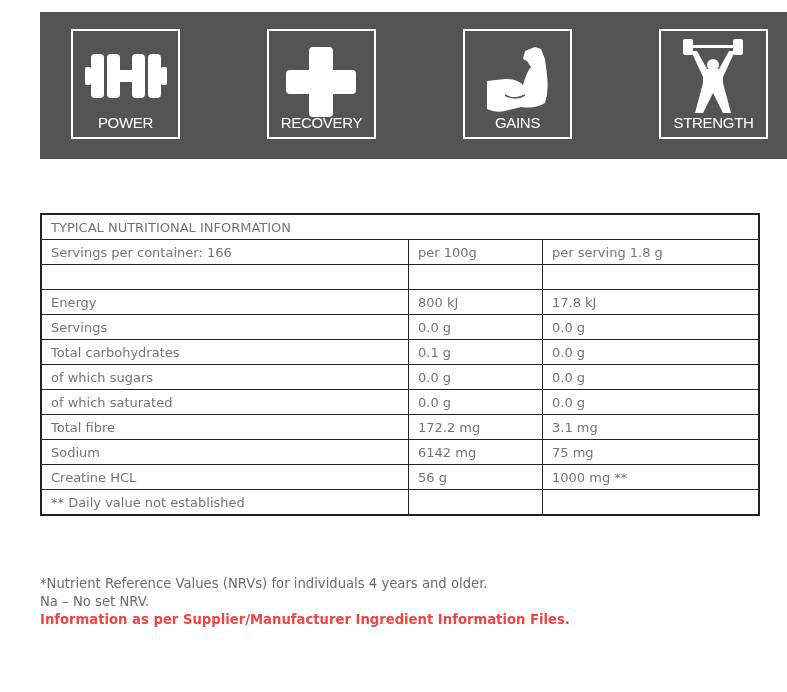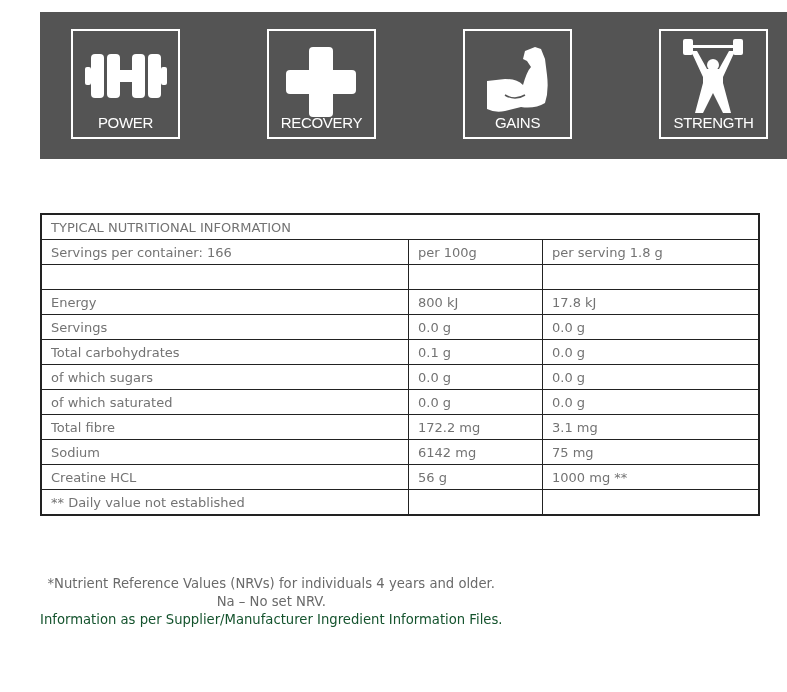--- a/index.html
+++ b/index.html
@@ -8,22 +8,22 @@
   .banner { position: absolute; left: 40px; top: 12px; width: 747px; height: 147px; background: #545454; }
   .badge { position: absolute; top: 17px; width: 109px; height: 110px; border: 2.5px solid #ffffff; border-radius: 0; box-sizing: border-box; }
   .badge svg { position: absolute; left: 0; top: 6px; width: 104px; height: 80px; }
   .badge-label { position: absolute; left: 0; right: 0; bottom: 6px; text-align: center; color: #ffffff; font-family: "Liberation Sans", sans-serif; font-size: 15px; letter-spacing: -0.3px; }
 
   .nutri-table { position: absolute; left: 40px; top: 213px; width: 720px; border-collapse: collapse; border: 2px solid #222; font-family: "DejaVu Sans", sans-serif; font-size: 13px; color: #737373; }
   .nutri-table td { border: 1px solid #222; height: 24px; padding: 0 0 0 9px; vertical-align: middle; line-height: 1; }
   .nutri-table td.c1 { width: 357px; }
   .nutri-table td.c2 { width: 124px; }
 
-  .foot { position: absolute; left: 40px; top: 575px; font-family: "DejaVu Sans", sans-serif; font-size: 13.2px; color: #6a6a6a; line-height: 18px; text-align: center; }
-  .foot .bold { font-weight: normal; color: #14532d; }
+  .foot { position: absolute; left: 40px; top: 575px; font-family: "DejaVu Sans", sans-serif; font-size: 13.2px; color: #6a6a6a; line-height: 18px; }
+  .foot .bold { font-weight: bold; color: #ef4444; }
 </style>
 </head>
 <body>
 
 <div class="banner">
   <div class="badge" style="left:31px">
     <svg viewBox="0 0 104 80">
       <g fill="#fff">
         <rect x="12" y="30" width="6" height="18" rx="2"></rect>
         <rect x="18" y="17" width="13" height="44" rx="4"></rect>

